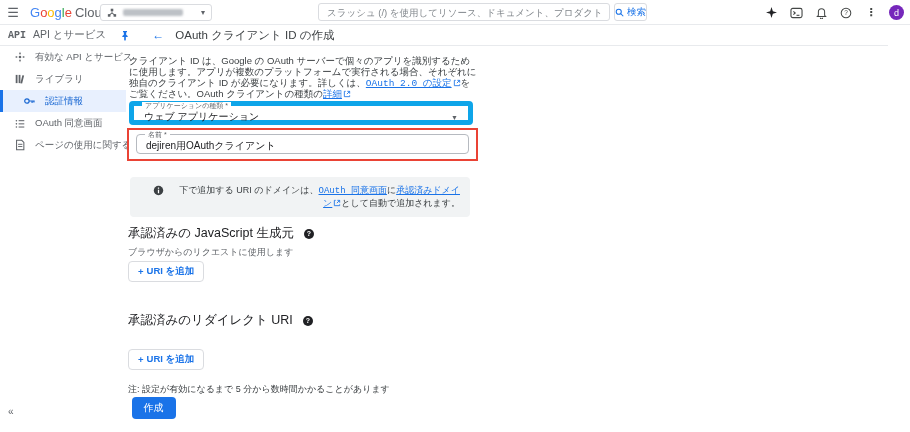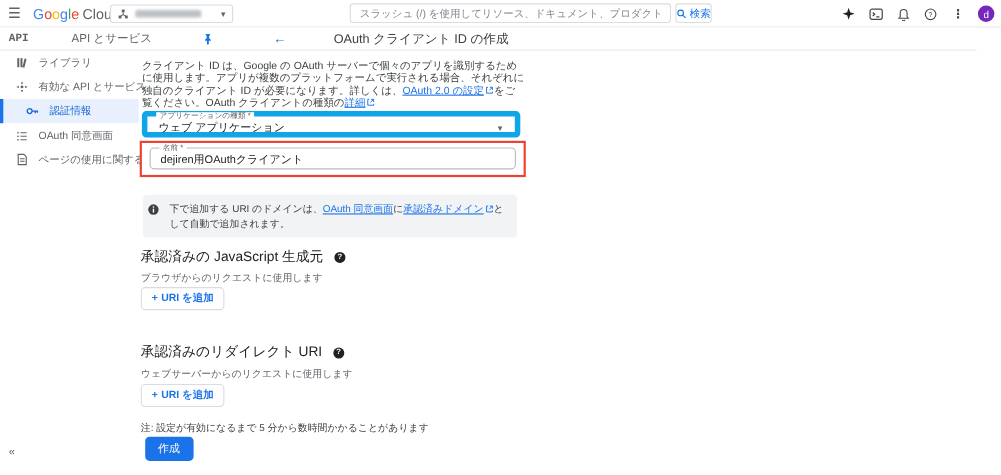--- a/index.html
+++ b/index.html
@@ -27,59 +27,59 @@
     border:1px solid #dadce0; border-radius:3px; display:flex; align-items:center; gap:3px;
     color:#1a73e8; font-size:9.5px; background:#fff; cursor:pointer; }
   .top-icons { position:absolute; right:6px; top:0; height:25px; display:flex; align-items:center; gap:11px; }
   .tico { display:flex; align-items:center; justify-content:center; width:14px; height:14px; cursor:pointer; color:#444746; }
   .dots { font-size:11px; font-weight:bold; color:#444746; }
   .avatar { width:15px; height:15px; border-radius:50%; background:#7627bb; color:#fff;
     font-size:9px; display:flex; align-items:center; justify-content:center; cursor:pointer; }
 
   
   .subbar { position:absolute; top:25px; left:0; width:888px; height:21px;
-    border-bottom:1px solid #e8eaed; background:#fff; display:flex; align-items:center;gap:32px; }
+    border-bottom:1px solid #e8eaed; background:#fff; display:flex; align-items:center; }
   .api-logo { font-family:"Liberation Mono","DejaVu Sans Mono",monospace; font-weight:bold;
     font-size:10px; color:#5f6368; margin-left:8px; }
   .prod-name { font-size:10.5px; color:#5f6368; margin-left:7px; }
   .pin { margin-left:14px; cursor:pointer; display:flex; }
   .back-arrow { color:#1a73e8; font-size:12px; margin-left:22px; cursor:pointer; }
   .page-title { font-size:11.5px; color:#3c4043; margin-left:11px; }
 
   
   .sidebar { position:absolute; top:46px; left:0; width:126px; }
   .nav-item { height:22px; display:flex; align-items:center; gap:9px; padding-left:11px;
     font-size:9.5px; color:#5f6368; cursor:pointer; border-left:3px solid transparent; }
   .nav-item svg { flex:0 0 auto; }
   .nav-item.active { background:#e8f0fe; color:#1967d2; border-left:3px solid #1a73e8; padding-left:20px; }
   .nav-label { white-space:nowrap; }
   .collapse { position:absolute; left:8px; top:406px; color:#5f6368; font-size:10px; cursor:pointer; }
 
   
   .main { position:absolute; left:127px; top:46px; width:360px; height:386px; }
   .intro { position:absolute; top:10px; left:2px; width:348px; font-size:9.5px; line-height:10.8px; color:#3c4043; }
-  a.lnk { color:#1a73e8; text-decoration:underline; cursor:pointer; }
+  a.lnk { color:#1a73e8; text-decoration:underline; cursor:pointer;font-family:Liberation Mono, monospace; }
   .ext { display:inline-block; vertical-align:-1px; margin-left:1px; }
 
   .field { position:absolute; border:5px solid #0ea5e9; border-radius:4px; background:#fff; }
   .f-label { position:absolute; top:-4px; left:8px; background:#fff; padding:0 3px;
     font-size:7px; color:#5f6368; line-height:8px; white-space:nowrap; }
   .app-type { top:55px; left:2px; width:344px; height:24px; cursor:pointer; }
   .f-value { font-size:10px; color:#202124; padding-left:10px; line-height:22px; }
   .dd-caret { position:absolute; right:10px; top:8px; font-size:7px; color:#5f6368; }
 
   .red-box { position:absolute; top:82px; left:0; width:351px; border:2px solid #ea4335;
     padding:4px 7px 5px 7px; background:#fff; }
   .name-field { position:relative; width:100%; height:20px; border:1px solid #b6bac0; border-radius:4px; }
   .name-field input { border:none; outline:none; width:95%; height:100%; padding-left:9px;
     font-size:10px; color:#202124; font-family:inherit; background:transparent; }
   .helper { margin-top:4px; font-size:7.8px; line-height:9.5px; color:#5f6368; }
 
   .banner { position:absolute; top:131px; left:3px; width:340px; background:#f1f3f4;
-    border-radius:4px; padding:7px 10px 7px 4px; display:flex; gap:9px; }
+    border-radius:4px; padding:7px 10px 7px 23px; display:flex; gap:9px;text-align:right; }
   .banner-txt { font-size:9px; line-height:12px; color:#3c4043; }
 
   .sec-title { position:absolute; left:1px; font-size:12.5px; color:#202124; display:flex; align-items:center; gap:10px; }
   .help-dot { width:10px; height:10px; border-radius:50%; background:#202124; color:#fff;
     font-size:7px; font-weight:bold; display:inline-flex; align-items:center; justify-content:center; cursor:pointer; }
   .sec-sub { position:absolute; left:1px; font-size:9px; color:#5f6368; }
   .add-btn { position:absolute; left:1px; display:inline-flex; align-items:center; gap:3px;
     border:1px solid #dadce0; border-radius:4px; padding:3px 9px; color:#1a73e8;
     font-size:9.5px; font-weight:bold; background:#fff; cursor:pointer; }
   .t1 { top:179px; } .s1 { top:200px; } .b1 { top:215px; }
@@ -168,41 +168,41 @@
   </span>
   <span class="back-arrow">←</span>
   <span class="page-title">OAuth クライアント ID の作成</span>
 </div>
 
 <div class="sidebar">
   <div class="nav-item">
     <span style="display:flex;">
       <svg width="12" height="12" viewBox="0 0 14 14">
           <g fill="#5f6368">
-            <rect x="2" y="2.2" width="2.1" height="9.6"></rect>
-            <rect x="5.4" y="2.2" width="2.1" height="9.6"></rect>
-            <rect x="8.6" y="2.6" width="2.1" height="9.6" transform="rotate(14 9.6 7.4)"></rect>
-          </g>
-        </svg>
-    </span>
-    <span class="nav-label">ライブラリ</span>
-  </div>
-  <div class="nav-item">
-    <span style="display:flex;">
-      <svg width="12" height="12" viewBox="0 0 14 14">
-          <g fill="#5f6368">
             <circle cx="7" cy="7" r="1.5"></circle>
             <path d="M7 1l1.2 2.7H5.8z"></path>
             <path d="M7 13l1.2-2.7H5.8z"></path>
             <path d="M1 7l2.7-1.2v2.4z"></path>
             <path d="M13 7l-2.7-1.2v2.4z"></path>
           </g>
         </svg>
     </span>
     <span class="nav-label">有効な API とサービス</span>
+  </div>
+  <div class="nav-item">
+    <span style="display:flex;">
+      <svg width="12" height="12" viewBox="0 0 14 14">
+          <g fill="#5f6368">
+            <rect x="2" y="2.2" width="2.1" height="9.6"></rect>
+            <rect x="5.4" y="2.2" width="2.1" height="9.6"></rect>
+            <rect x="8.6" y="2.6" width="2.1" height="9.6" transform="rotate(14 9.6 7.4)"></rect>
+          </g>
+        </svg>
+    </span>
+    <span class="nav-label">ライブラリ</span>
   </div>
   <div class="nav-item active">
     <span style="display:flex;">
       <svg width="13" height="12" viewBox="0 0 14 13">
           <circle cx="4.2" cy="6.5" r="2.4" fill="none" stroke="#1967d2" stroke-width="1.3"></circle>
           <path d="M6.6 6.5h6M9.8 6.5v2.2M11.8 6.5v1.7" stroke="#1967d2" stroke-width="1.3" fill="none"></path>
         </svg>
     </span>
     <span class="nav-label">認証情報</span>
   </div>
@@ -281,21 +281,20 @@
   <div class="sec-sub s1">ブラウザからのリクエストに使用します</div>
   <button class="add-btn b1">
     <span>+</span>
     <span>URI を追加</span>
   </button>
 
   <div class="sec-title t2">
     <span>承認済みのリダイレクト URI</span>
     <span class="help-dot">?</span>
   </div>
-  <div class="sec-sub s2">ウェブサーバーからのリクエストに使用します</div>
   <button class="add-btn b2">
     <span>+</span>
     <span>URI を追加</span>
   </button>
 
   <div class="note">注: 設定が有効になるまで 5 分から数時間かかることがあります</div>
 
   <div class="actions">
     <button class="create-btn">作成</button>
     <button class="cancel-btn">キャンセル</button>

